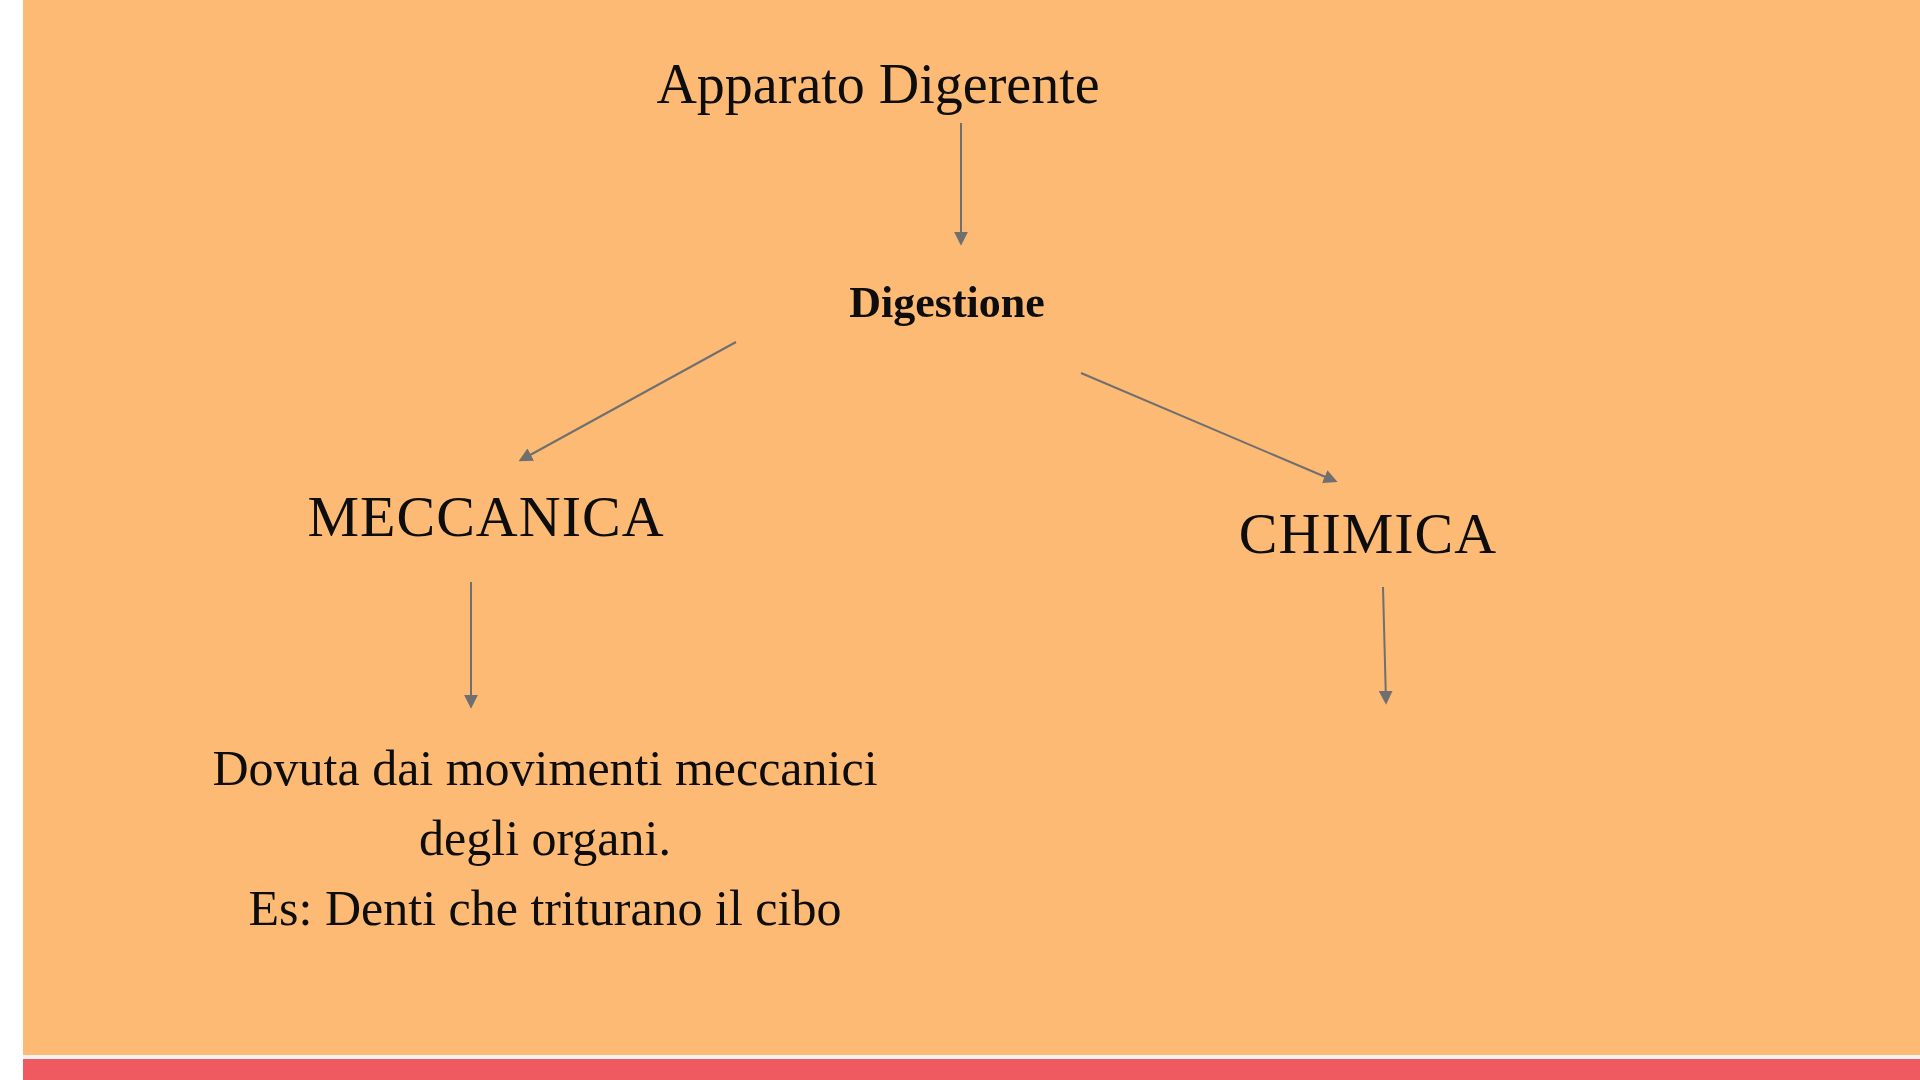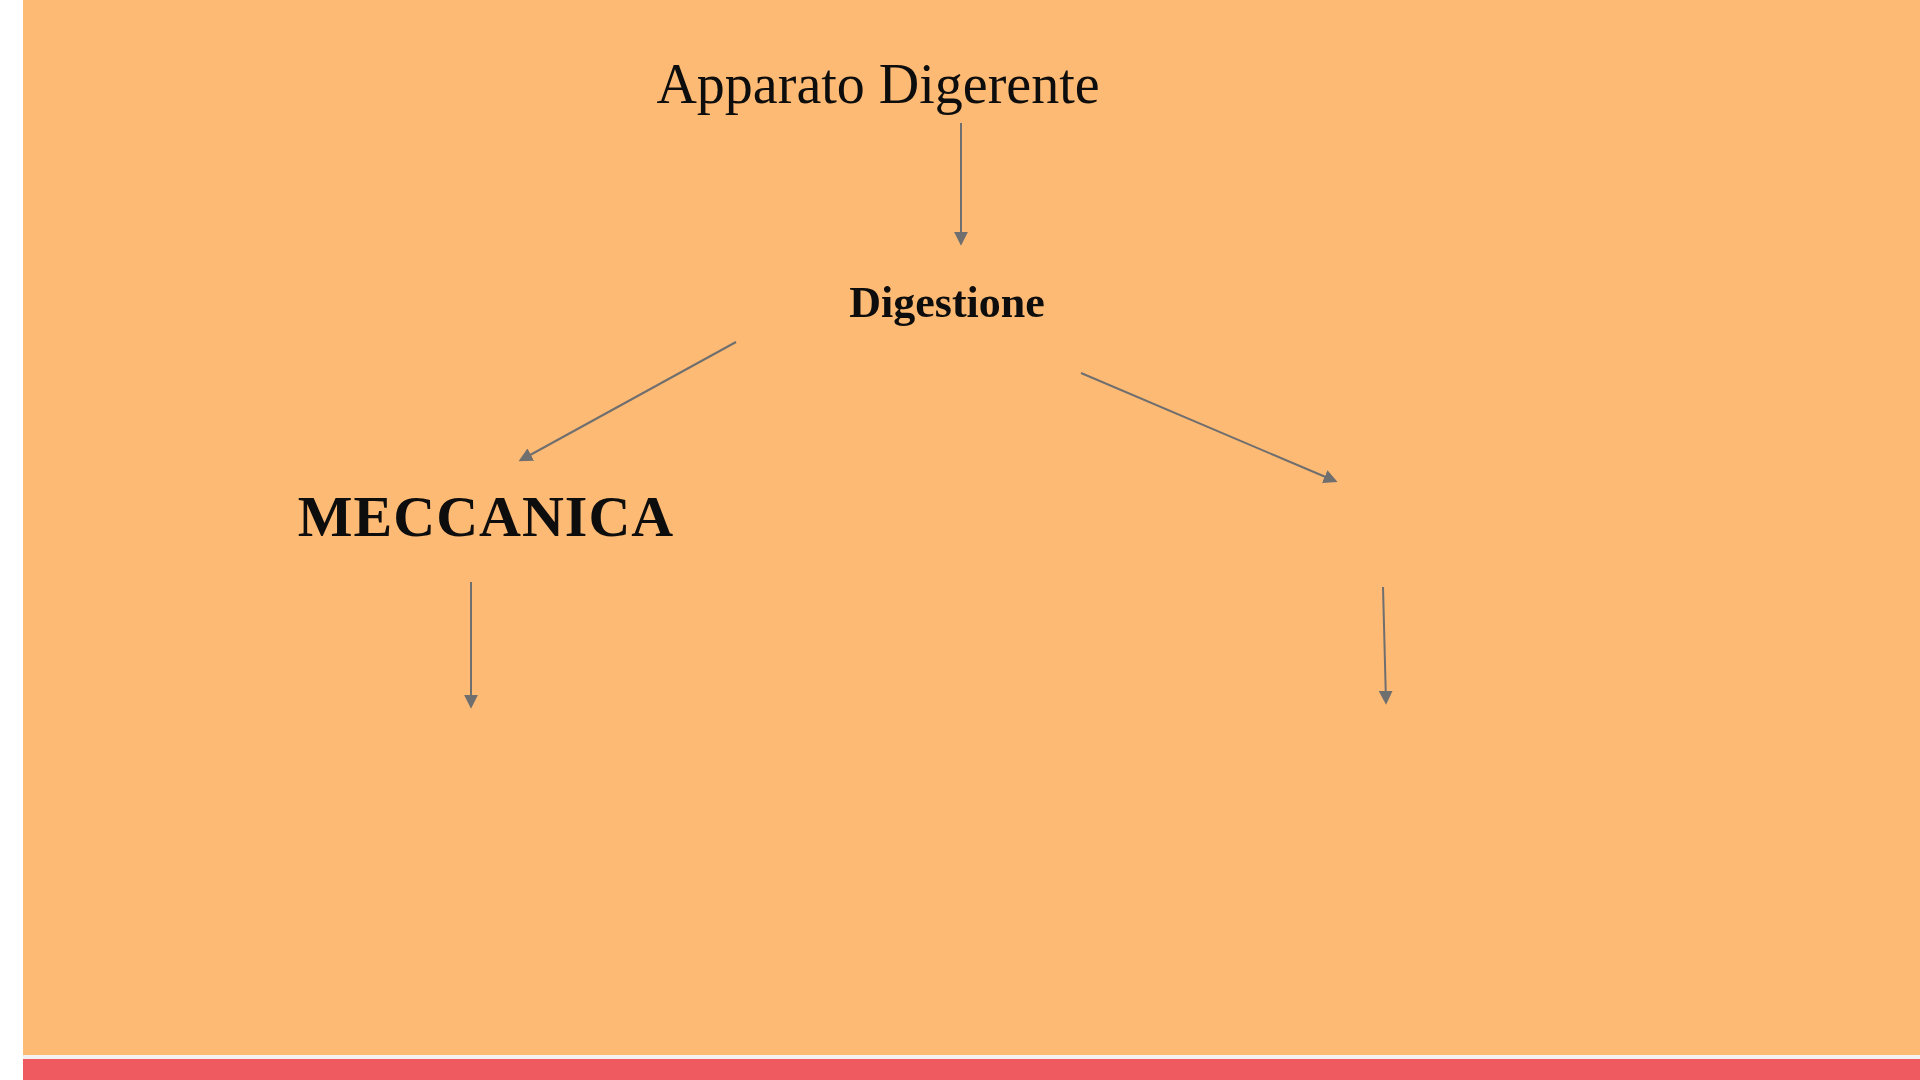--- a/index.html
+++ b/index.html
@@ -39,21 +39,21 @@
     font-weight: 400;
   }
   .node-root {
     left: 924px;
     top: 277px;
     font-size: 44px;
     font-weight: 700;
   }
   .node-branch {
     font-size: 58px;
-    font-weight: 700;
+    font-weight: 400;
     letter-spacing: 1px;
   }
   .node-meccanica {
     left: 463px;
     top: 482px;
   }
   .node-chimica {
     left: 1345px;
     top: 499px;
   }
@@ -108,19 +108,23 @@
     <line x1="448" y1="582" x2="448" y2="706" stroke="#6f6f6f" stroke-width="2" marker-end="url(#ah)"></line>
     <line x1="1360" y1="587" x2="1363" y2="702" stroke="#6f6f6f" stroke-width="2" marker-end="url(#ah)"></line>
   </svg>
 
   <div class="node node-title">Apparato Digerente</div>
 
   <div class="node node-root">Digestione</div>
 
   <div class="node node-branch node-meccanica">MECCANICA</div>
 
+  <div class="node node-branch node-chimica">CHIMICA</div>
 
+  <div class="desc desc-left">Dovuta dai movimenti meccanici
+degli organi.
+Es: Denti che triturano il cibo</div>
 
 
   <div class="seam"></div>
   <div class="accent-bar"></div>
 
 </div>
 
 </body></html>

